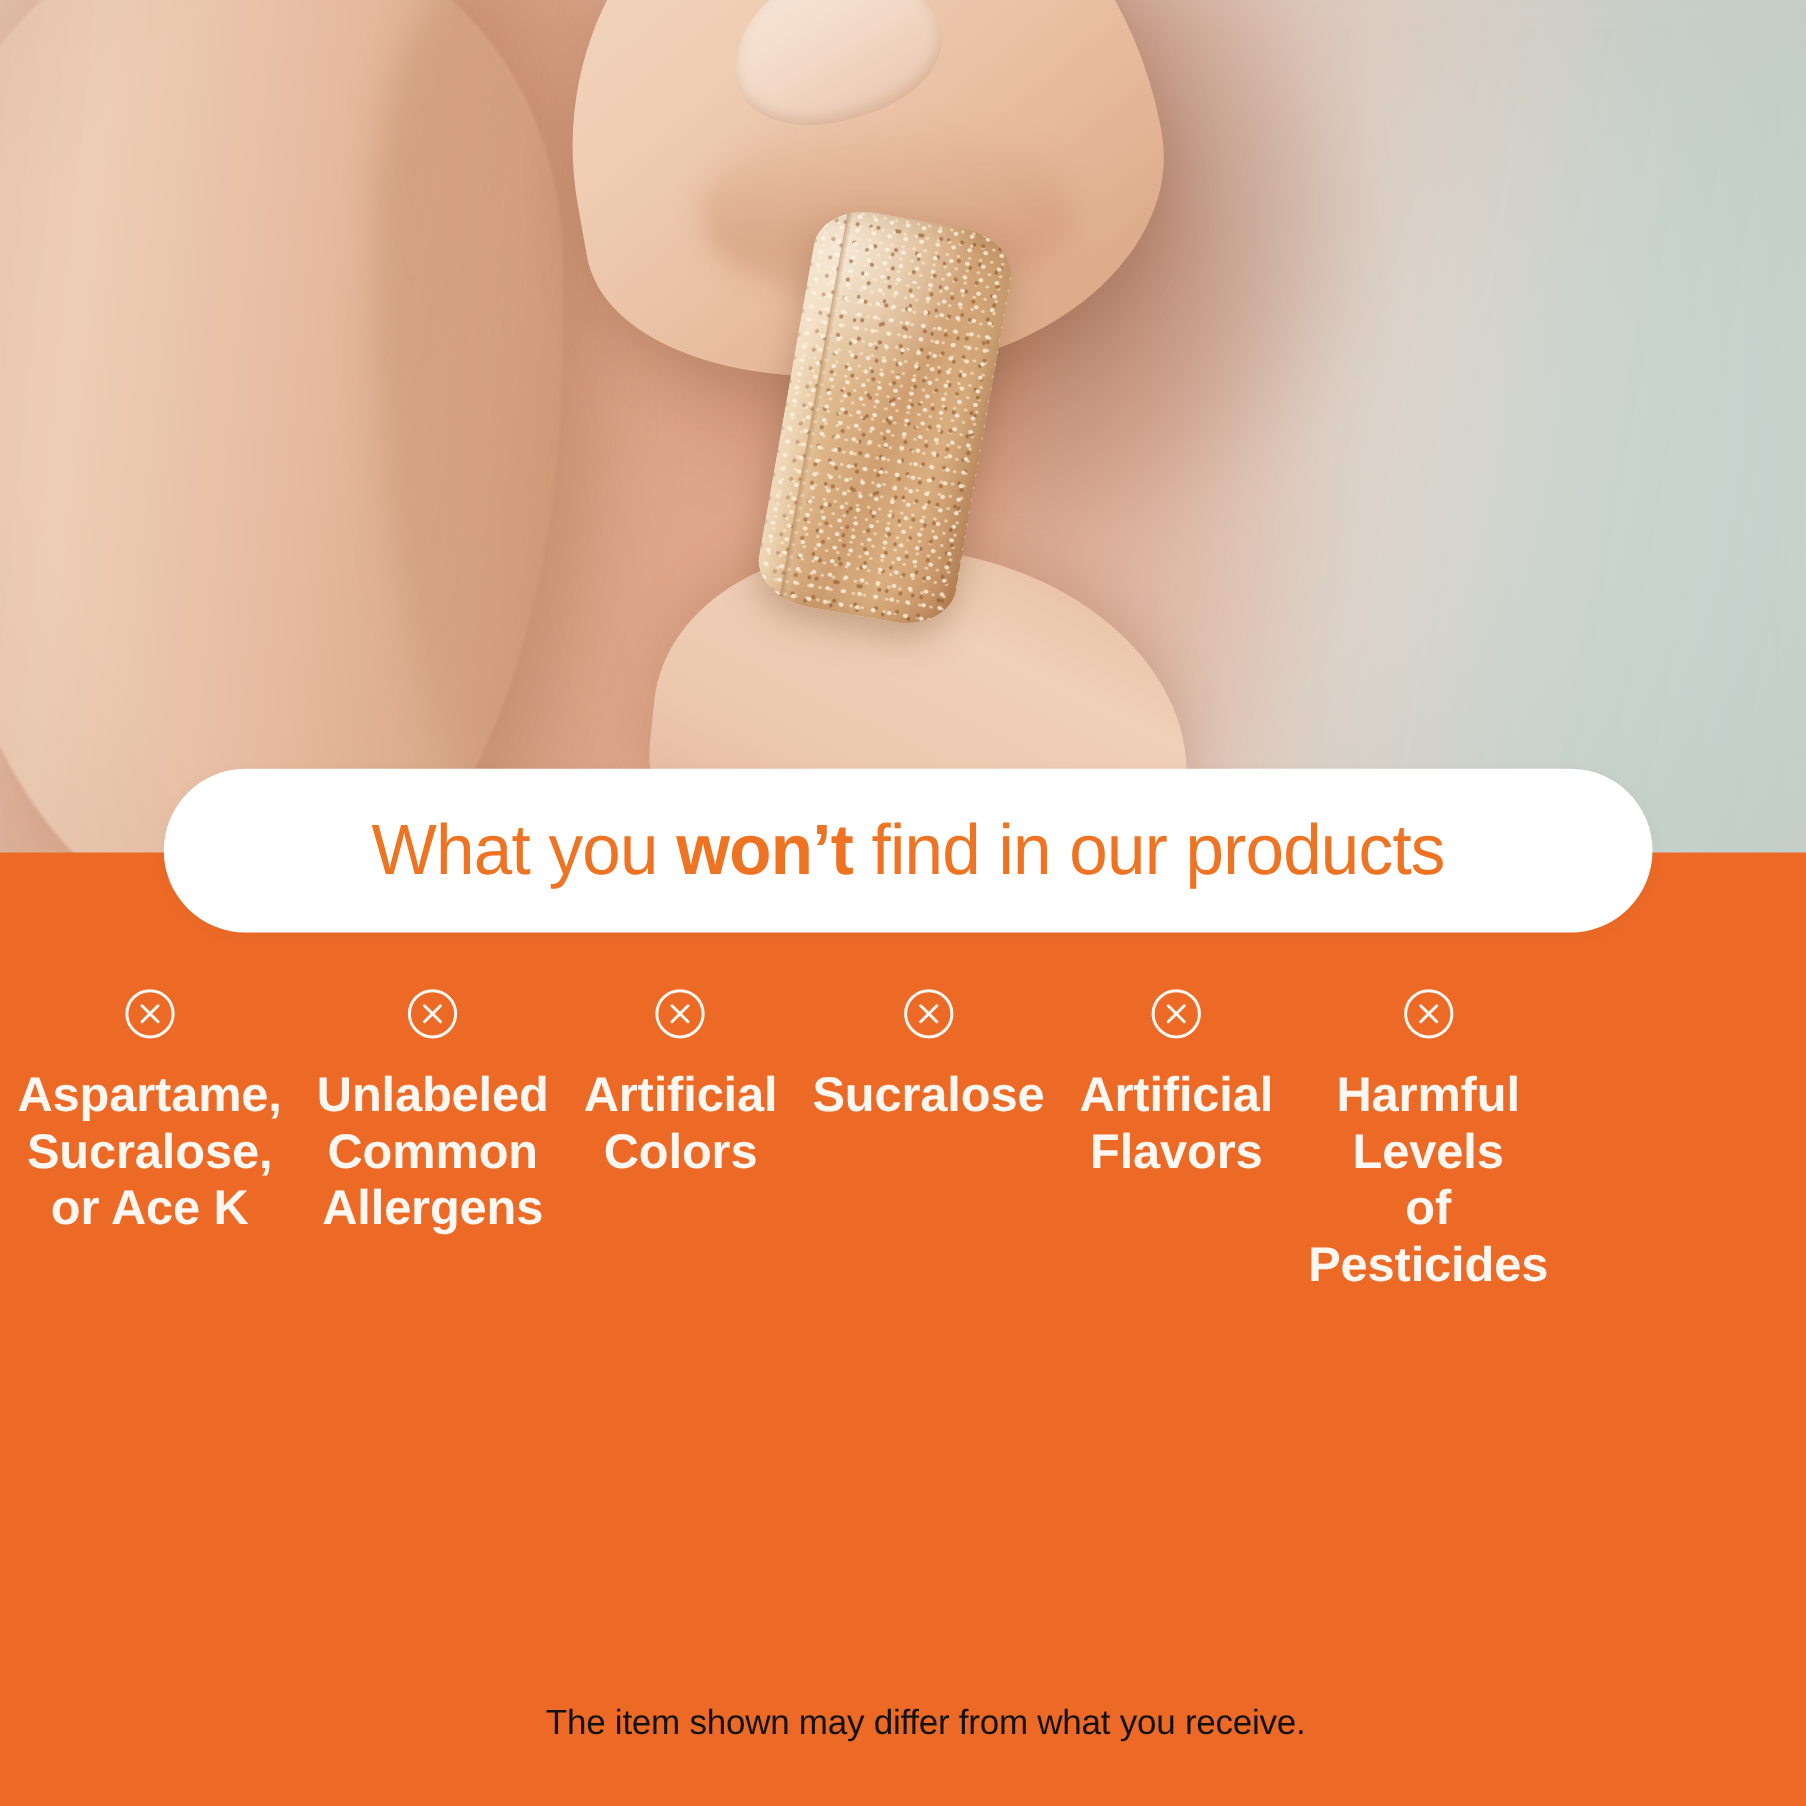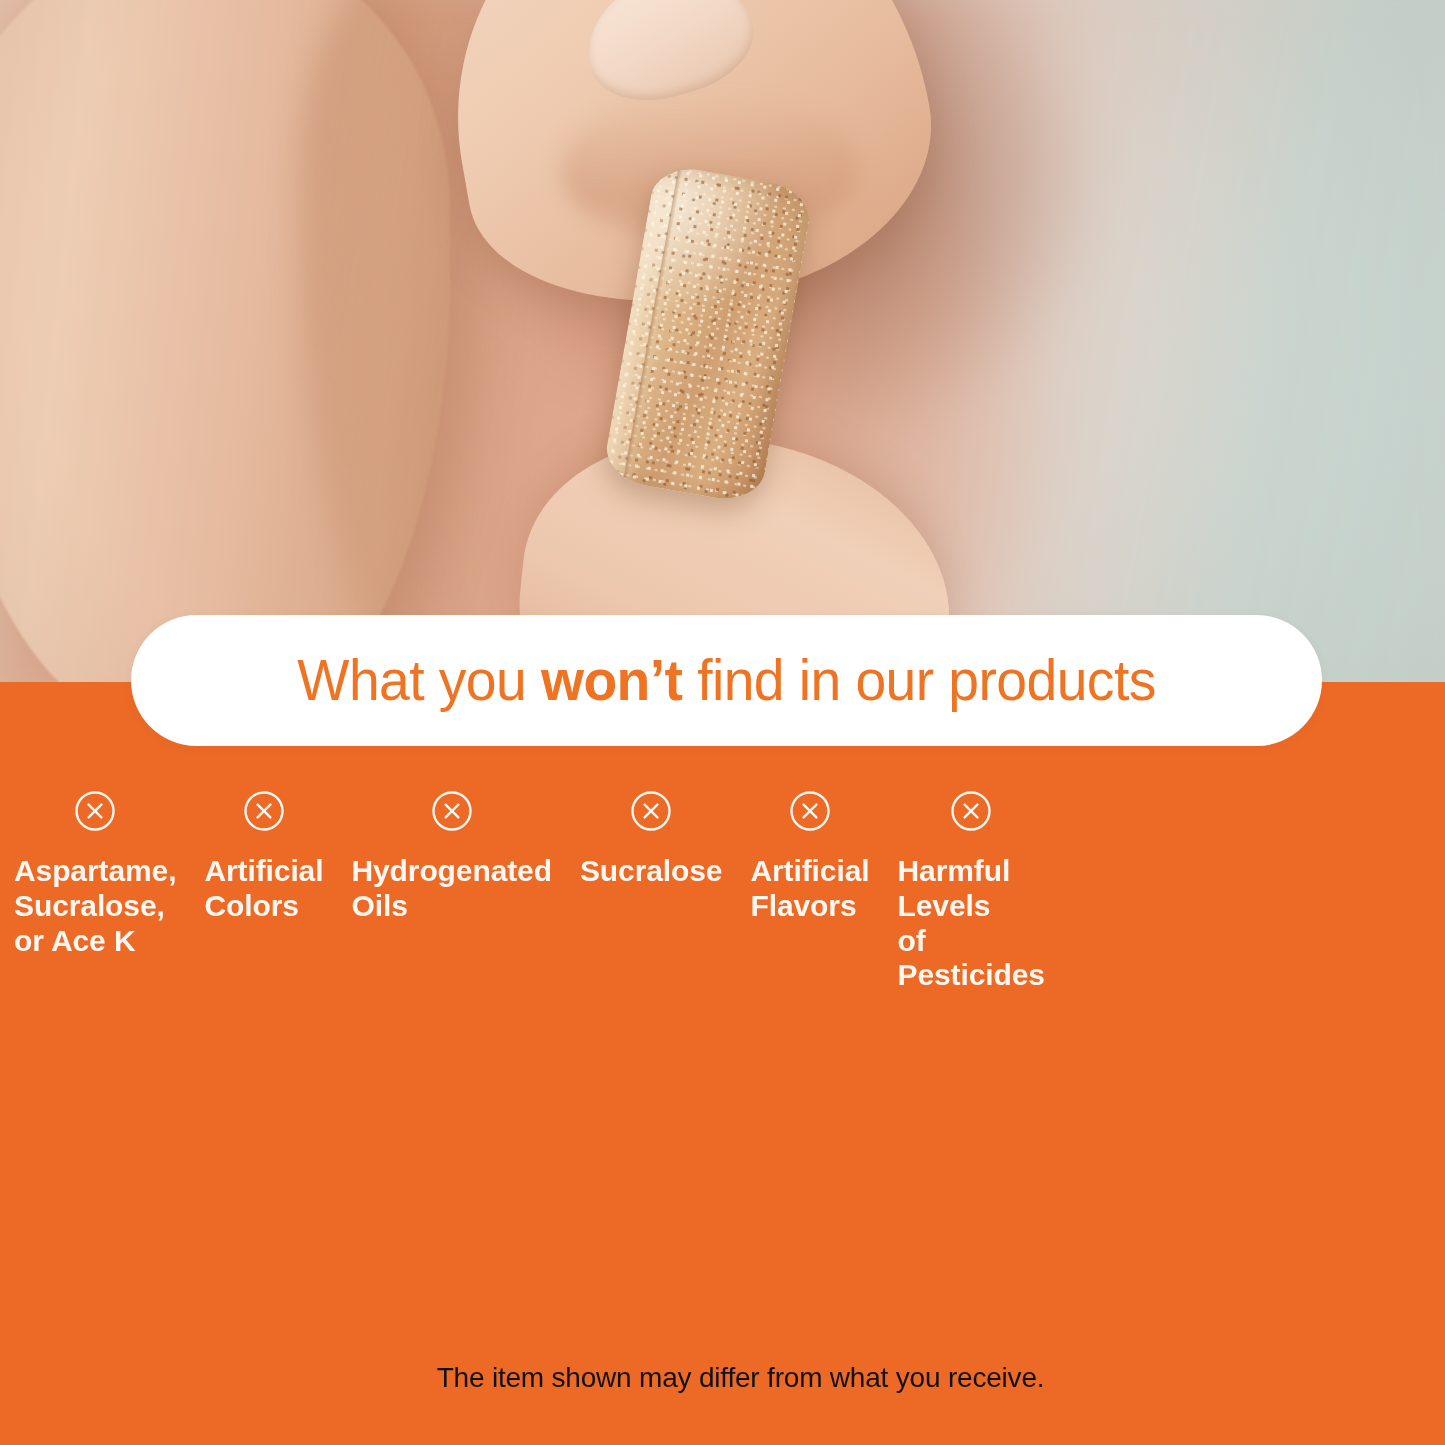--- a/index.html
+++ b/index.html
@@ -247,25 +247,25 @@
     width: 42px;
     height: 42px;
     margin-bottom: 22px;
     flex: none;
     display: block;
   }
   .x-icon svg { display: block; }
 
   .cell-label {
     font-family: "Liberation Sans", sans-serif;
-    font-size: 30px;
+    font-size: 39px;
     font-weight: 700;
     line-height: 1.16;
     color: #fdf7f2;
-    text-align: left;
+    text-align: center;
     letter-spacing: -0.1px;
     white-space: pre-line;
   }
 
   
   .footer {
     position: absolute;
     left: 0;
     top: 1362px;
     width: 1445px;
@@ -316,46 +316,46 @@
             <circle cx="21" cy="21" r="18.5" fill="none" stroke="#fdf7f2" stroke-width="2.4"></circle>
             <line x1="14.6" y1="14.6" x2="27.4" y2="27.4" stroke="#fdf7f2" stroke-width="2.4" stroke-linecap="round"></line>
             <line x1="27.4" y1="14.6" x2="14.6" y2="27.4" stroke="#fdf7f2" stroke-width="2.4" stroke-linecap="round"></line>
           </svg>
         </span>
         <div class="cell-label">Aspartame,
 Sucralose, or Ace K</div>
       </div>
 
 
+      <div class="cell">
+        <span class="x-icon">
+          <svg width="42" height="42" viewBox="0 0 42 42" aria-hidden="true">
+            <circle cx="21" cy="21" r="18.5" fill="none" stroke="#fdf7f2" stroke-width="2.4"></circle>
+            <line x1="14.6" y1="14.6" x2="27.4" y2="27.4" stroke="#fdf7f2" stroke-width="2.4" stroke-linecap="round"></line>
+            <line x1="27.4" y1="14.6" x2="14.6" y2="27.4" stroke="#fdf7f2" stroke-width="2.4" stroke-linecap="round"></line>
+          </svg>
+        </span>
+        <div class="cell-label">Unlabeled
+Common Allergens</div>
+      </div>
 
       <div class="cell">
         <span class="x-icon">
           <svg width="42" height="42" viewBox="0 0 42 42" aria-hidden="true">
             <circle cx="21" cy="21" r="18.5" fill="none" stroke="#fdf7f2" stroke-width="2.4"></circle>
             <line x1="14.6" y1="14.6" x2="27.4" y2="27.4" stroke="#fdf7f2" stroke-width="2.4" stroke-linecap="round"></line>
             <line x1="27.4" y1="14.6" x2="14.6" y2="27.4" stroke="#fdf7f2" stroke-width="2.4" stroke-linecap="round"></line>
           </svg>
         </span>
         <div class="cell-label">Artificial
 Colors</div>
       </div>
     </div>
 
     <div class="grid-row row-2">
-      <div class="cell">
-        <span class="x-icon">
-          <svg width="42" height="42" viewBox="0 0 42 42" aria-hidden="true">
-            <circle cx="21" cy="21" r="18.5" fill="none" stroke="#fdf7f2" stroke-width="2.4"></circle>
-            <line x1="14.6" y1="14.6" x2="27.4" y2="27.4" stroke="#fdf7f2" stroke-width="2.4" stroke-linecap="round"></line>
-            <line x1="27.4" y1="14.6" x2="14.6" y2="27.4" stroke="#fdf7f2" stroke-width="2.4" stroke-linecap="round"></line>
-          </svg>
-        </span>
-        <div class="cell-label">Hydrogenated
-Oils</div>
-      </div>
 
       <div class="cell">
         <span class="x-icon">
           <svg width="42" height="42" viewBox="0 0 42 42" aria-hidden="true">
             <circle cx="21" cy="21" r="18.5" fill="none" stroke="#fdf7f2" stroke-width="2.4"></circle>
             <line x1="14.6" y1="14.6" x2="27.4" y2="27.4" stroke="#fdf7f2" stroke-width="2.4" stroke-linecap="round"></line>
             <line x1="27.4" y1="14.6" x2="14.6" y2="27.4" stroke="#fdf7f2" stroke-width="2.4" stroke-linecap="round"></line>
           </svg>
         </span>
         <div class="cell-label">Sucralose</div>

